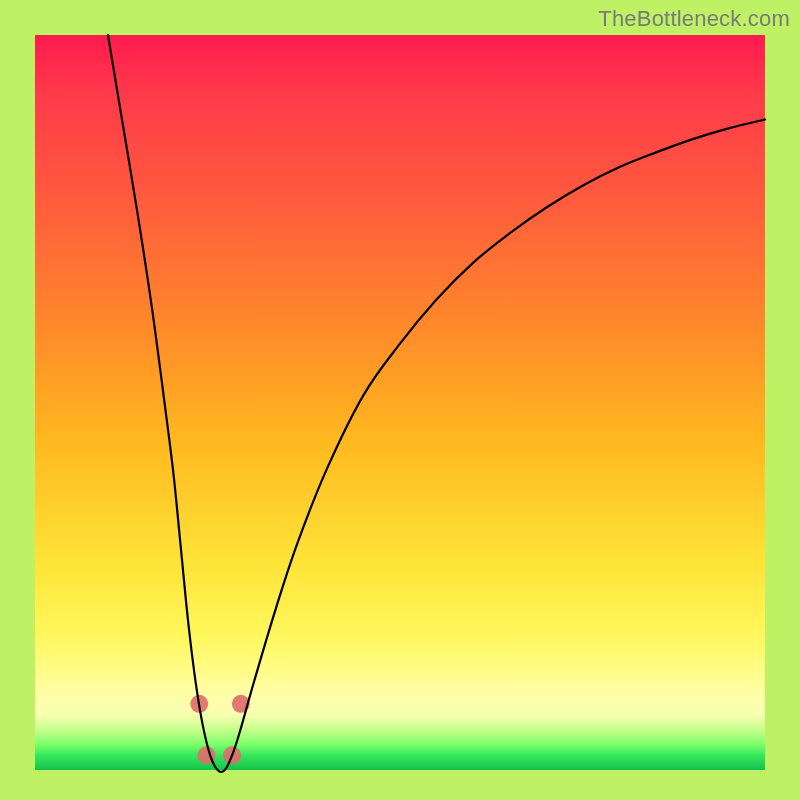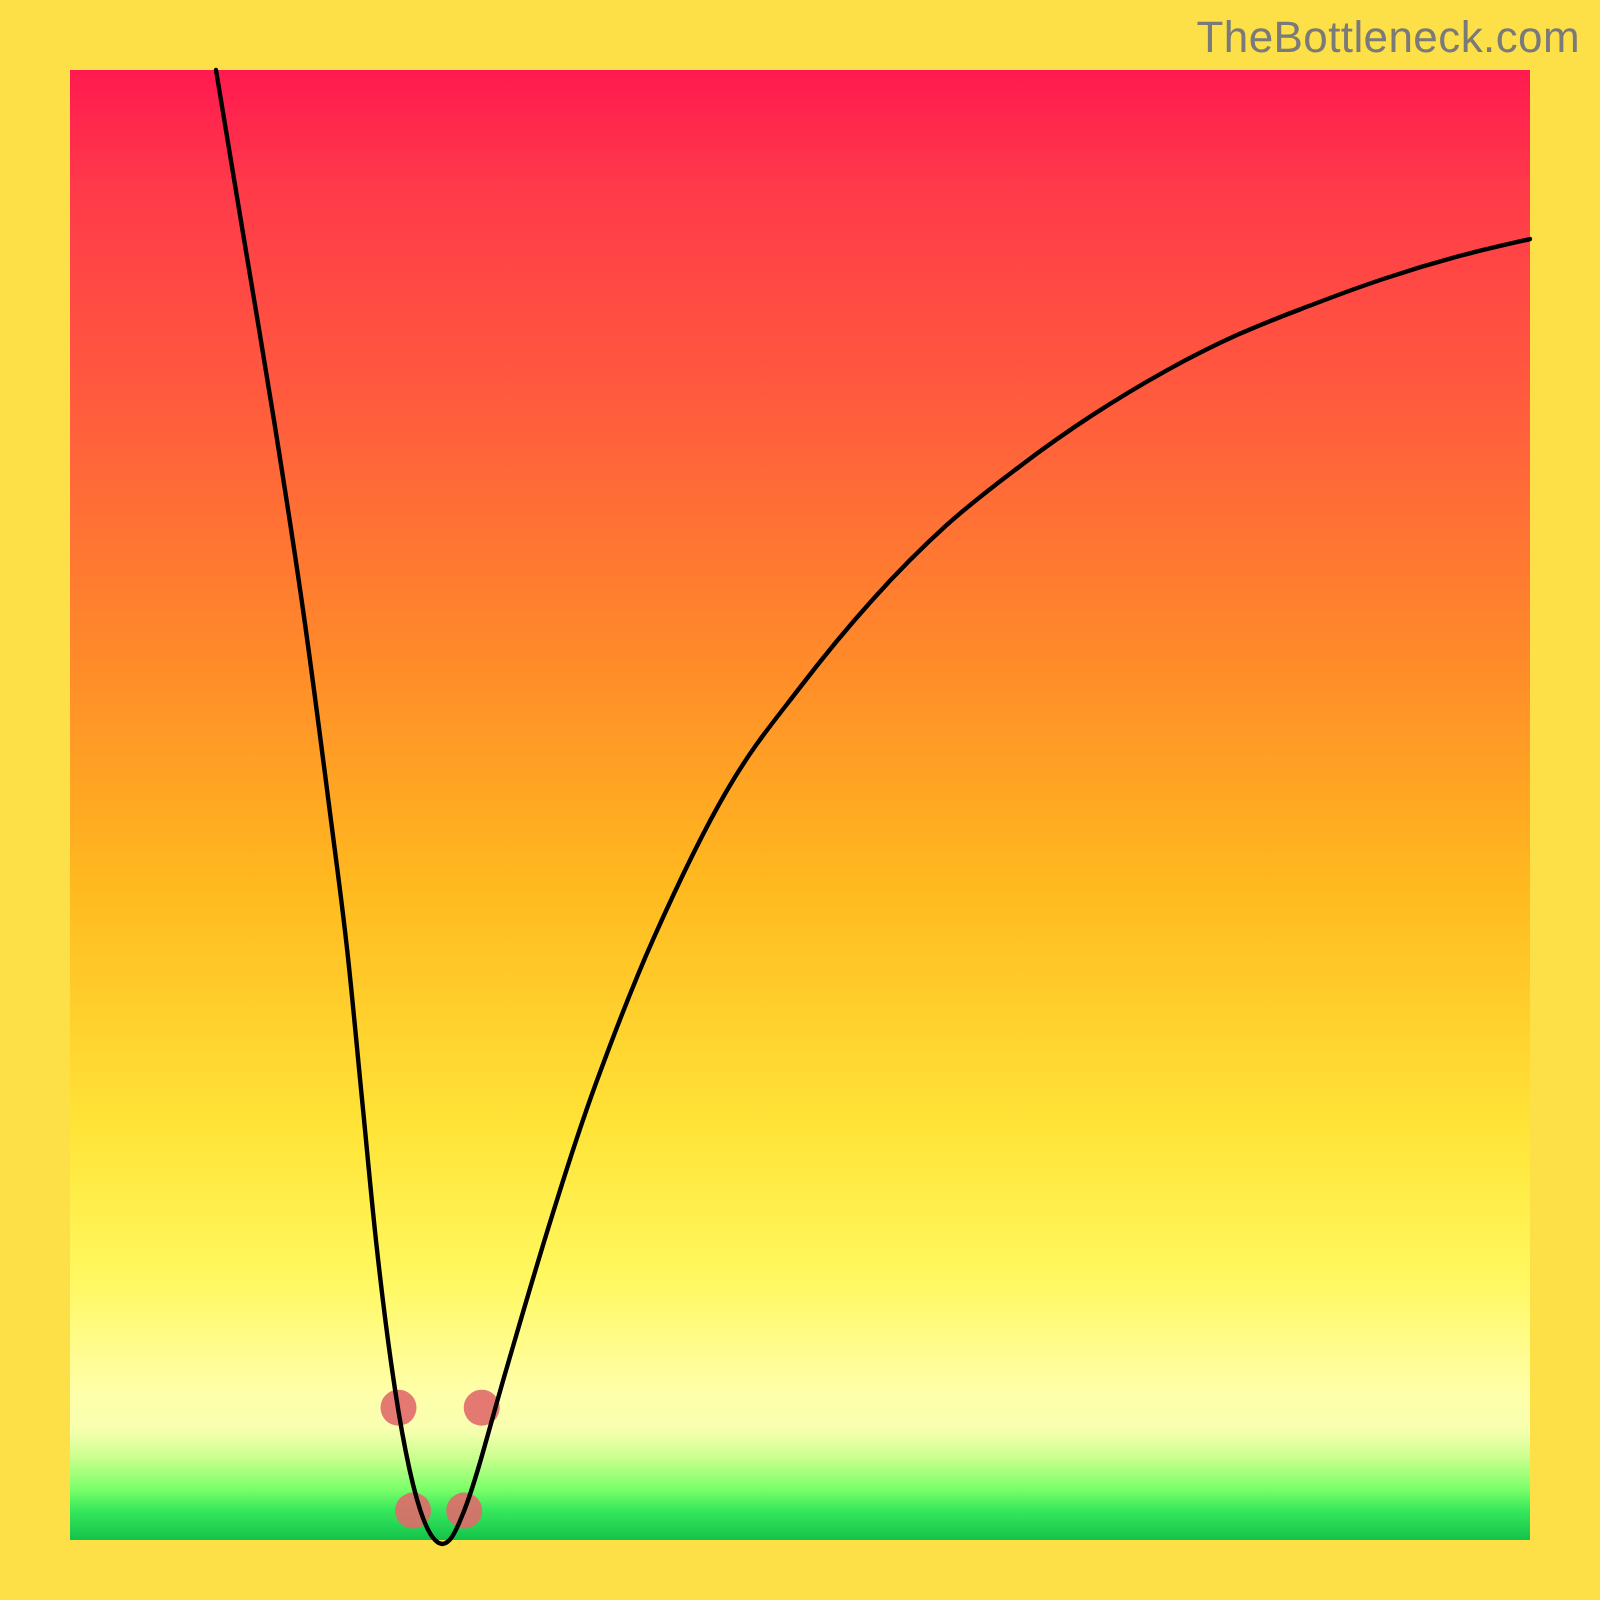--- a/index.html
+++ b/index.html
@@ -10,21 +10,21 @@
     background: #000;
     overflow: hidden;
     font-family: Arial, Helvetica, sans-serif;
   }
   .frame {
     position: absolute;
     left: 0;
     top: 0;
     width: 800px;
     height: 800px;
-    background: #fde047;
+    background: #bef264;
   }
   .plot-area {
     position: absolute;
     left: 35px;
     top: 35px;
     width: 730px;
     height: 735px;
     
     background: linear-gradient(
       to bottom,

